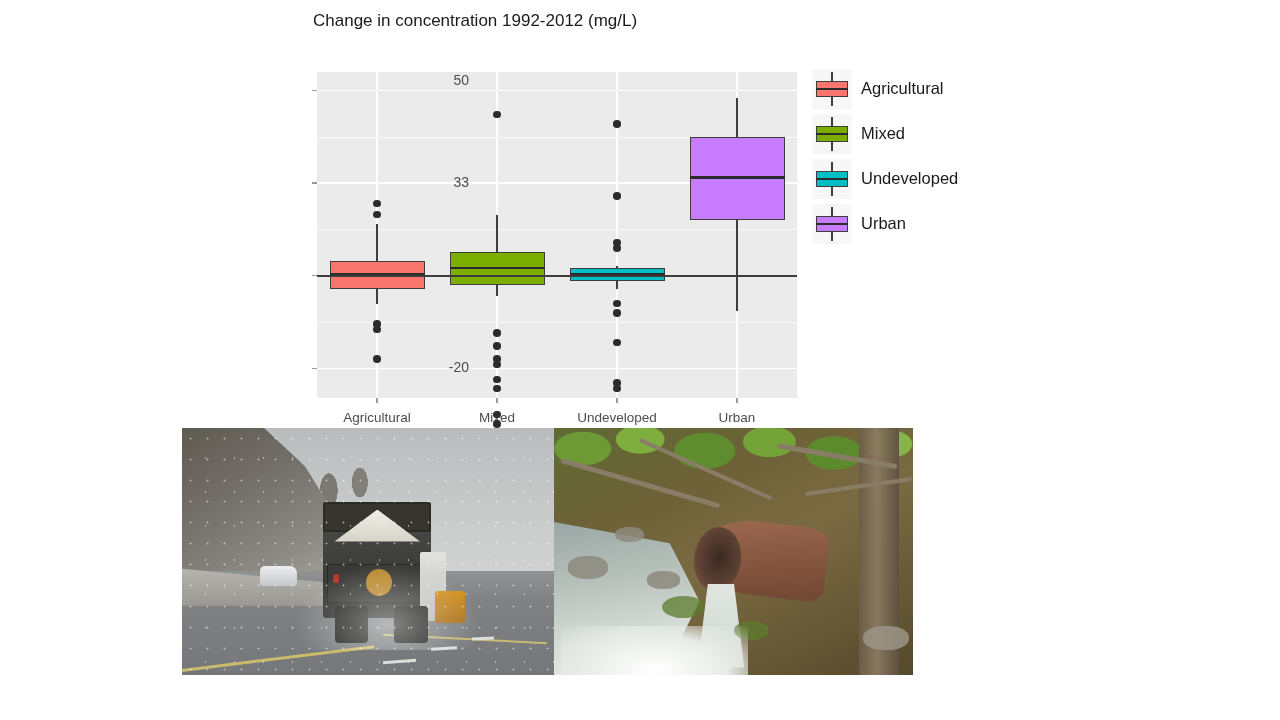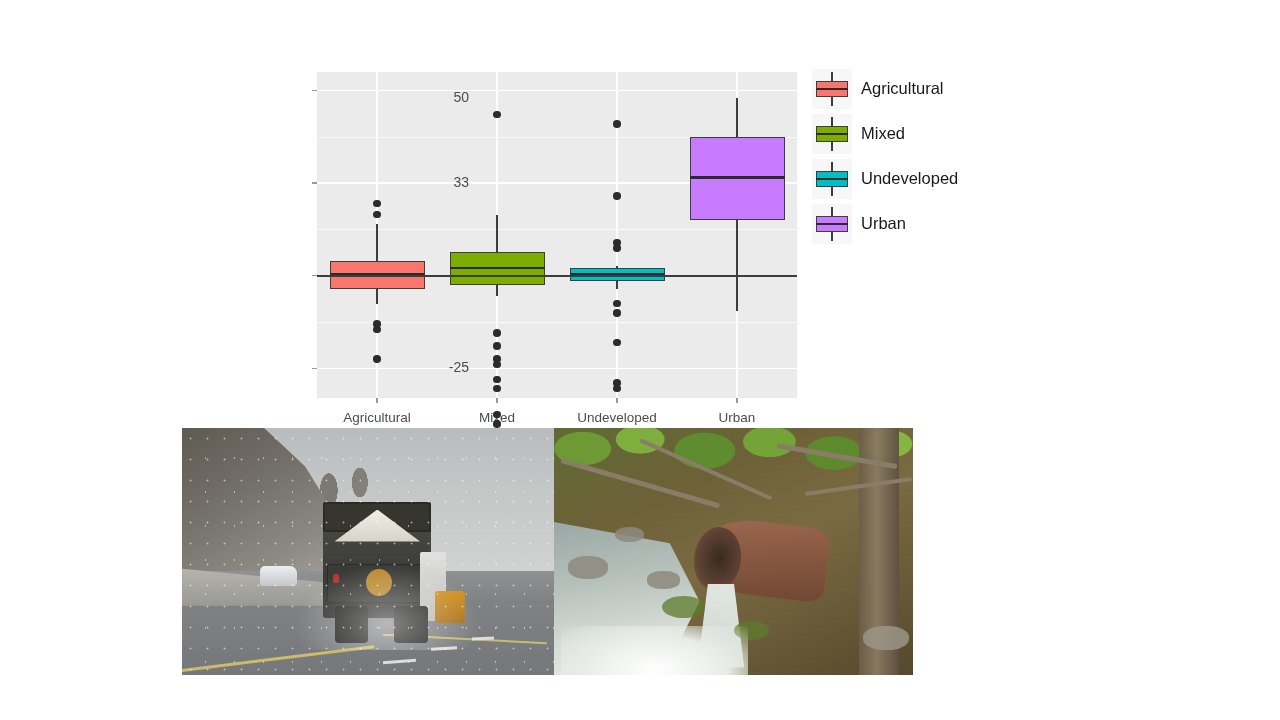--- a/index.html
+++ b/index.html
@@ -169,20 +169,21 @@
   .r-foam{position:absolute;left:2%;bottom:0;width:52%;height:20%;
     background:radial-gradient(ellipse at 50% 90%,#ffffff 0%,#e8ece7 55%,rgba(232,236,231,0) 100%);}
   .r-moss{position:absolute;background:#5d7c2c;border-radius:50%;opacity:.75;filter:blur(.7px);}
   .r-trunk{position:absolute;right:4%;top:0;width:11%;height:100%;
     background:linear-gradient(90deg,#6b5d48,#8b7a60 45%,#5d5040);opacity:.95;}
 </style>
 </head>
 <body>
 
 <div id="title-block">
+  <div class="tline">Change in concentration 1992-2012 (mg/L)</div>
 </div>
 
 <div id="figure">
   <div id="panel">
       <div class="grid-minor h" style="top: 64.8295px;"></div>
       <div class="grid-minor h" style="top: 157.443px;"></div>
       <div class="grid-minor h" style="top: 250.057px;"></div>
       <div class="grid-major h" style="top: 17.7227px;"></div>
       <div class="grid-major h" style="top: 110.336px;"></div>
       <div class="grid-major h" style="top: 202.95px;"></div>
@@ -234,27 +235,27 @@
       <div class="outlier" style="left: 300px; top: 311.182px;"></div>
       <div class="outlier" style="left: 300px; top: 316.739px;"></div>
       <div class="bp" style="left: 372.5px; top: 0px; width: 95px; height: 326px;">
         <div class="whisk" style="top: 25.9318px; height: 38.8977px;"></div>
         <div class="whisk" style="top: 148.182px; height: 90.7614px;"></div>
         <div class="box" style="top: 64.8295px; height: 83.3523px; background: rgb(199, 124, 255);"></div>
         <div class="median" style="top: 104.48px;"></div>
       </div>
     </div>
   <div id="axes-layer">
-      <div class="ytick" style="top: 38px;">50</div>
+      <div class="ytick" style="top: 21px;">50</div>
       <div class="ytick-mark" style="top: 29.8227px; left: 57px;"></div>
       <div class="ytick" style="top: 123.136px;">33</div>
       <div class="ytick-mark" style="top: 122.436px; left: 57px;"></div>
       <div class="ytick" style="top: 215.75px;">0</div>
       <div class="ytick-mark" style="top: 215.05px; left: 57px;"></div>
-      <div class="ytick" style="top: 308.364px;">-25</div>
+      <div class="ytick" style="top: 308.364px;">-20</div>
       <div class="ytick-mark" style="top: 307.664px; left: 57px;"></div>
       <div class="xtick" style="left: 122px;">Agricultural</div>
       <div class="xtick-mark" style="left: 121.3px;"></div>
       <div class="xtick" style="left: 242px;">Mixed</div>
       <div class="xtick-mark" style="left: 241.3px;"></div>
       <div class="xtick" style="left: 362px;">Undeveloped</div>
       <div class="xtick-mark" style="left: 361.3px;"></div>
       <div class="xtick" style="left: 482px;">Urban</div>
       <div class="xtick-mark" style="left: 481.3px;"></div>
     </div>

